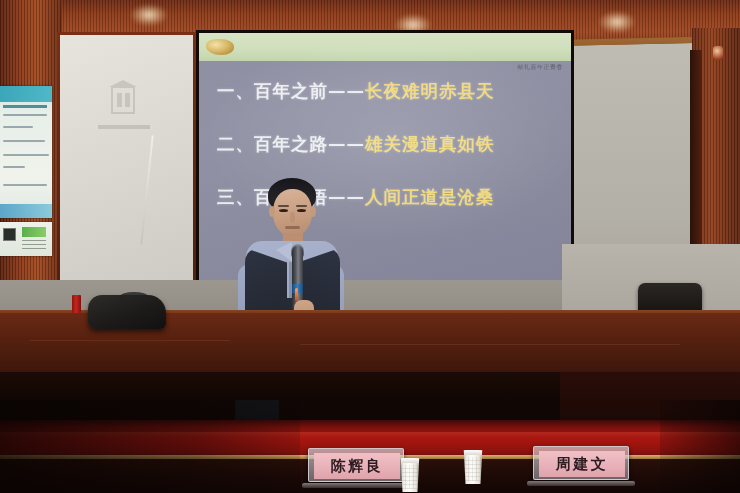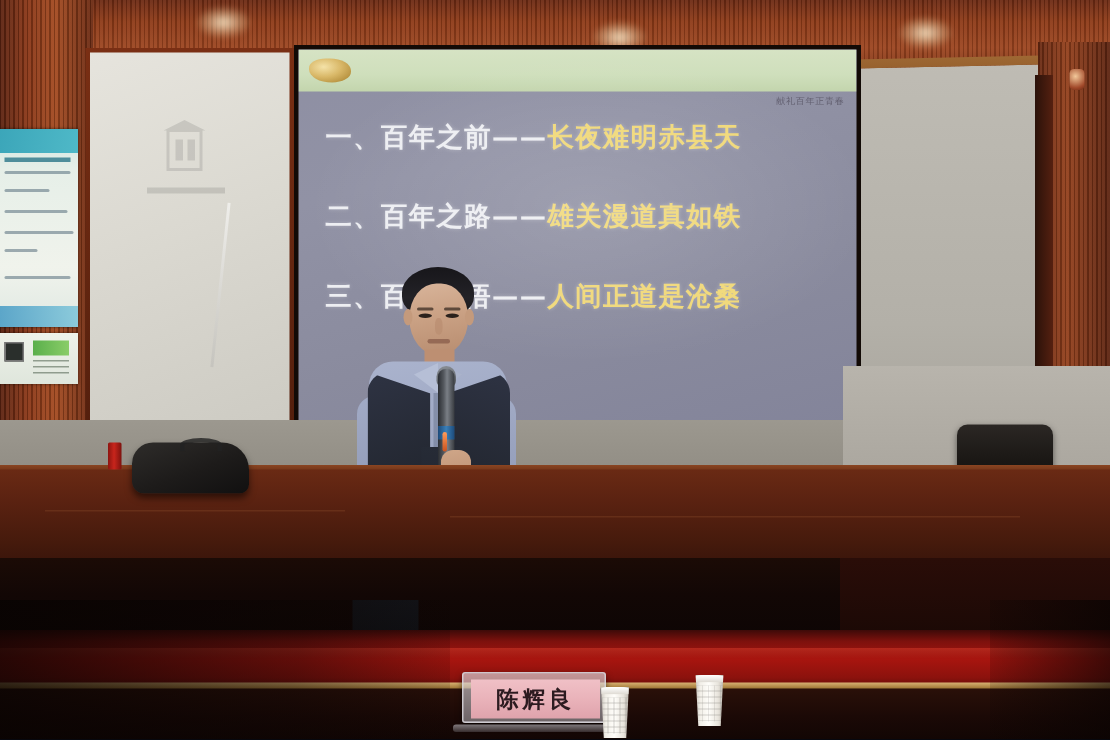--- a/index.html
+++ b/index.html
@@ -3,21 +3,21 @@
 <meta charset="utf-8">
 <style>
   * { margin:0; padding:0; box-sizing:border-box; }
   html,body { background:#000; }
   body { font-family:"Liberation Sans", sans-serif; }
 
   #scene {
     position:relative;
     width:740px; height:493px;
     overflow:hidden;
-    background:#0f172a;
+    background:#b91c1c;
   }
 
   
   .ceiling {
     position:absolute; left:0; top:0; width:740px; height:34px;
     background:linear-gradient(180deg,#d9d6cf 0%,#cfccc4 40%,#bdb9b0 100%);
   }
   .ceiling-right {
     position:absolute; right:0; top:0; width:120px; height:42px;
     background:linear-gradient(200deg,#e3e0d8 0%,#cdcac2 100%);
@@ -567,20 +567,28 @@
 
   <div class="placard" style="left:308px; top:448px;">
     <div class="placard-body">
       <div class="placard-card">
         <span class="placard-name">陈辉良</span>
       </div>
     </div>
     <div class="placard-foot"></div>
   </div>
 
+  <div class="placard" style="left:533px; top:446px;">
+    <div class="placard-body">
+      <div class="placard-card">
+        <span class="placard-name">周建文</span>
+      </div>
+    </div>
+    <div class="placard-foot"></div>
+  </div>
 
   <div class="cup" style="left:399px; top:458px;">
     <div class="cup-rim"></div>
     <div class="cup-grid"></div>
   </div>
   <div class="cup" style="left:462px; top:450px;">
     <div class="cup-rim"></div>
     <div class="cup-grid"></div>
   </div>
 

